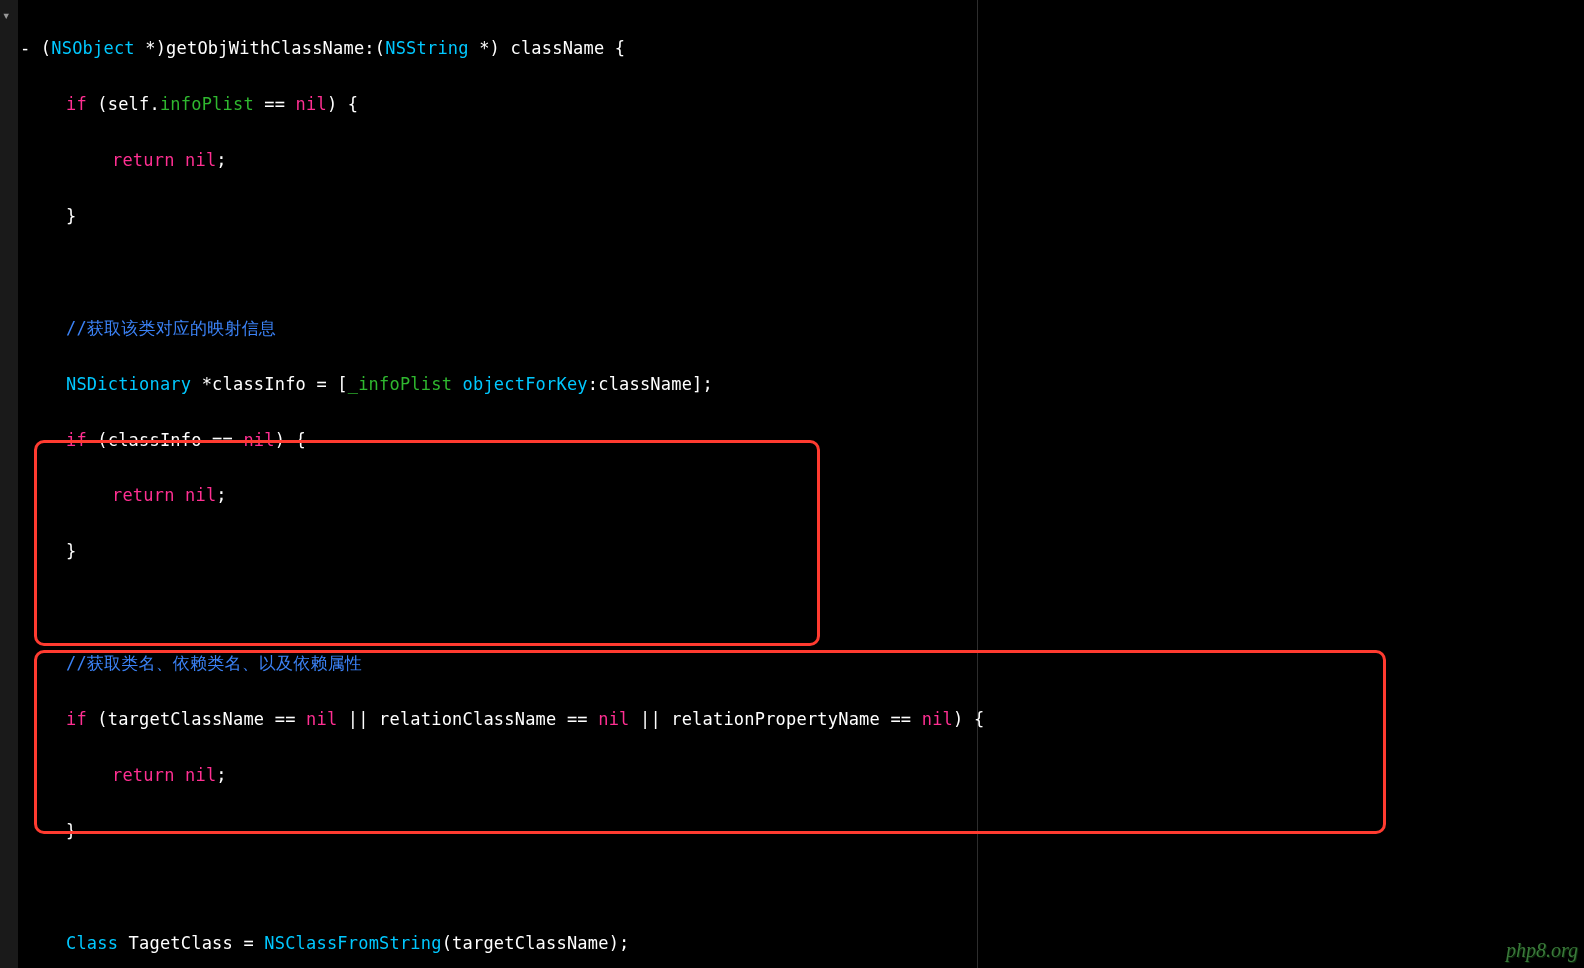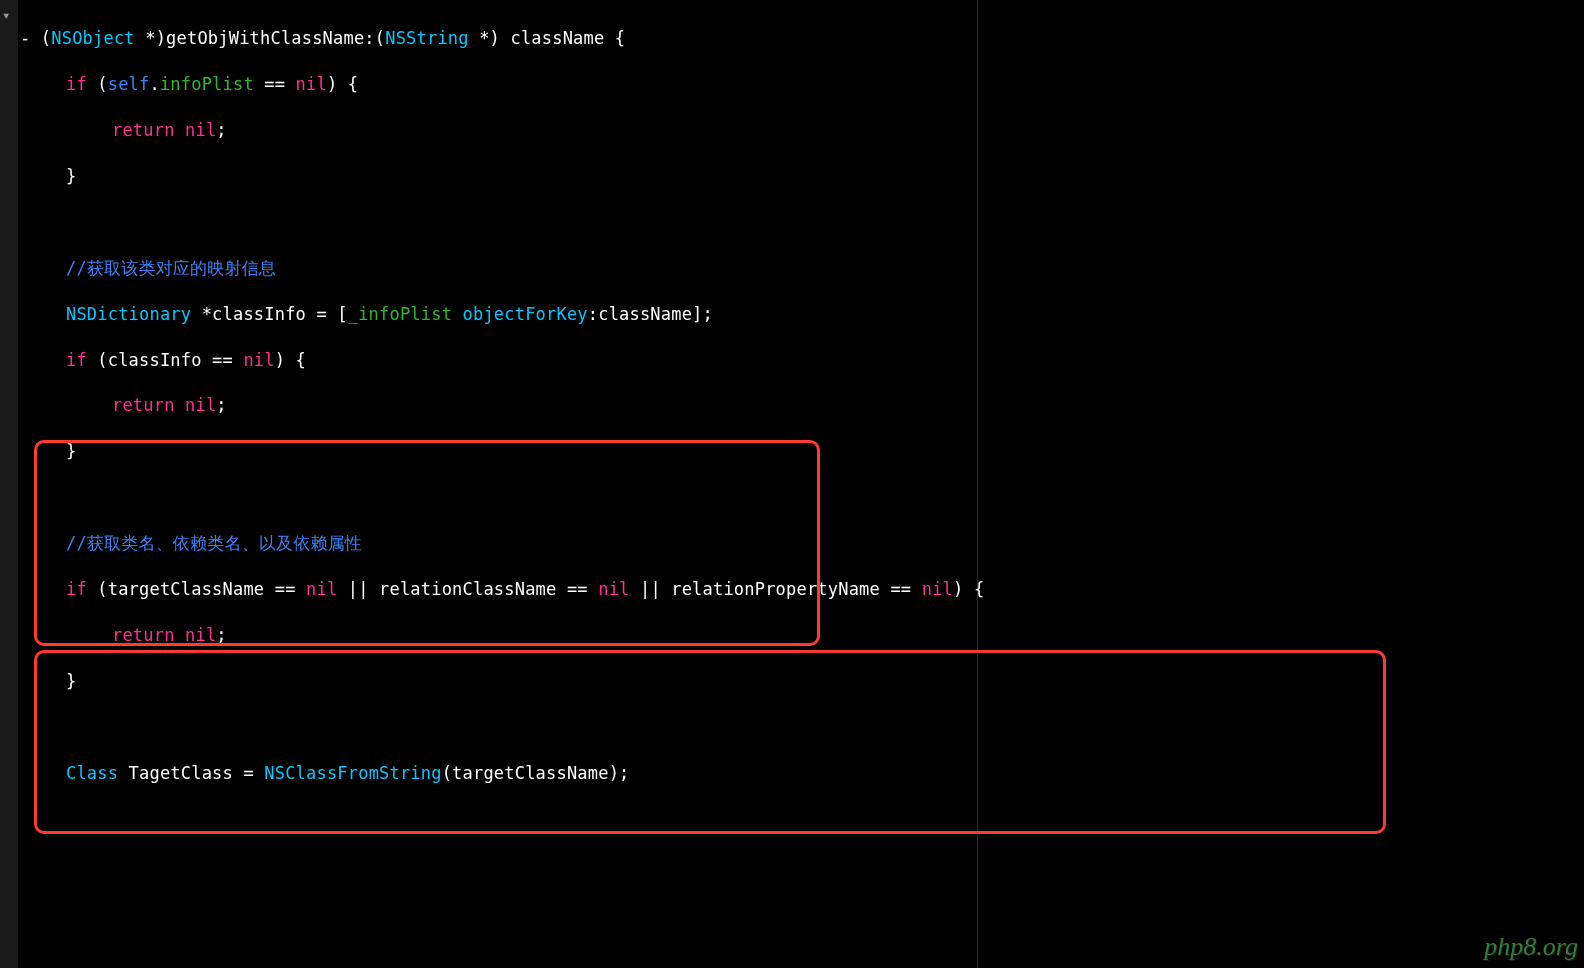--- a/index.html
+++ b/index.html
@@ -29,27 +29,27 @@
     color: #999;
     font-size: 14px;
   }
   .code {
     position: absolute;
     left: 20px;
     top: 4px;
     white-space: pre;
     letter-spacing: 0.2px;
   }
-  .line { display: block; min-height: 23px; }
+  .line { display: block; min-height: 23px; margin-top: 10px; }
   .indent1 { padding-left: 46px; }
   .indent2 { padding-left: 92px; }
 
   .kw-type   { color: #00c8ff; }   
   .kw-ctrl   { color: #ff2f92; }   
-  .kw-self   { color: #3b82f6; }
+  .kw-self   { color: #ffffff; }
   .kw-msg    { color: #00c8ff; }   
   .kw-const  { color: #ff9500; }   
   .comment   { color: #3b82f6; }
   .prop      { color: #2fb82f; }
 
   .highlight-box {
     position: absolute;
     border: 3px solid #ff3b30;
     border-radius: 10px;
     pointer-events: none;
@@ -63,21 +63,21 @@
   .box2 {
     left: 34px;
     top: 650px;
     width: 1346px;
     height: 178px;
   }
   .watermark {
     position: absolute;
     right: 6px;
     bottom: 4px;
-    font-size: 26px;
+    font-size: 20px;
     font-family: Georgia, serif;
     font-style: italic;
     color: #3a7a3a;
     text-shadow: 1px 1px 0 #0a2a0a;
   }
   .ruler {
     position: absolute;
     top: 0;
     bottom: 0;
     left: 977px;

